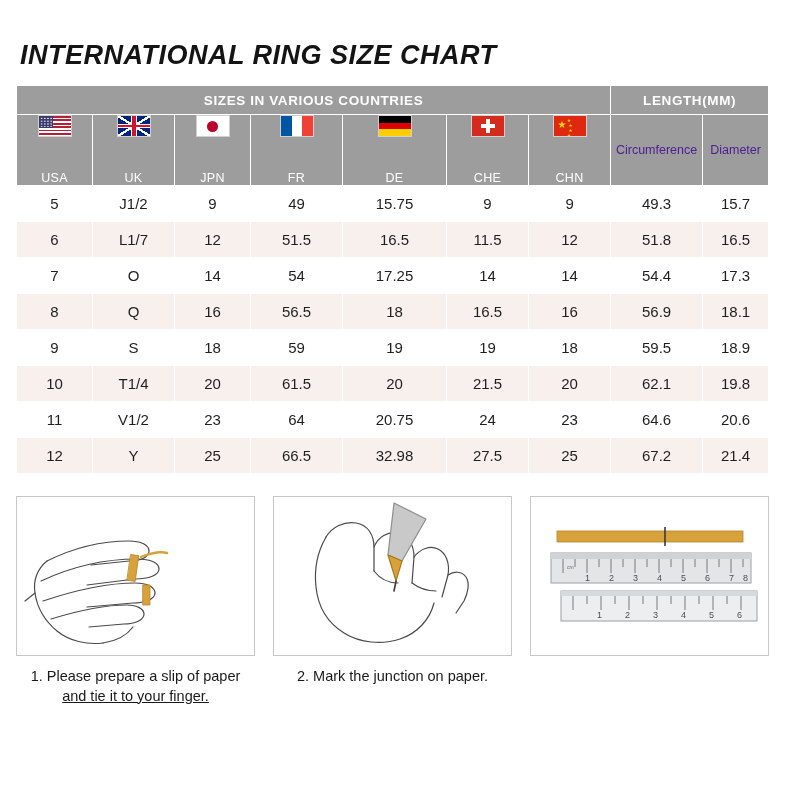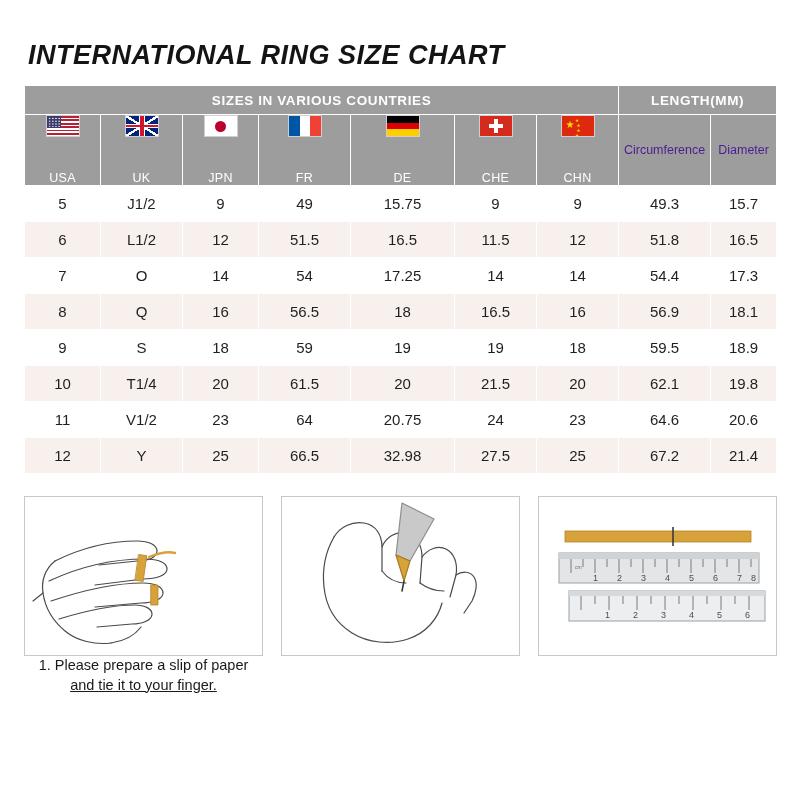--- a/index.html
+++ b/index.html
@@ -8,21 +8,21 @@
     width: 800px; height: 800px;
     background: #ffffff;
     font-family: "Liberation Sans", sans-serif;
     color: #1a1a1a;
     overflow: hidden;
   }
   .page {
     position: relative;
     width: 800px;
     height: 800px;
-    padding: 0 24px;
+    padding: 0 16px;
   }
 
   
   .title {
     margin: 0;
     padding: 40px 0 14px 4px;
     font-size: 27px;
     font-weight: bold;
     font-style: italic;
     letter-spacing: 0.5px;
@@ -189,20 +189,21 @@
   .panel { width: 239px; }
   .panel-art {
     width: 239px;
     height: 160px;
     border: 1px solid #c8c8c8;
     background: #ffffff;
     overflow: hidden;
     position: relative;
   }
   .panel-cap {
+    margin-top: 11px;
     text-align: center;
     font-size: 14.5px;
     line-height: 1.35;
     color: #1a1a1a;
   }
   .panel-cap .cap-line2 { display: block; text-decoration: underline; }
 </style>
 </head>
 <body>
 
@@ -294,21 +295,21 @@
         <td>9</td>
         <td>49</td>
         <td>15.75</td>
         <td>9</td>
         <td>9</td>
         <td>49.3</td>
         <td>15.7</td>
       </tr>
       <tr class="data-row alt">
         <td>6</td>
-        <td>L1/2</td>
+        <td>L1/7</td>
         <td>12</td>
         <td>51.5</td>
         <td>16.5</td>
         <td>11.5</td>
         <td>12</td>
         <td>51.8</td>
         <td>16.5</td>
       </tr>
       <tr class="data-row">
         <td>7</td>
@@ -423,20 +424,24 @@
           <path d="M174 78 C180 74 188 74 192 80 C196 86 194 96 190 104 L182 116"></path>
 
           <path d="M100 74 C106 82 114 86 124 86"></path>
           <path d="M138 86 C146 92 154 94 162 94"></path>
 
           <path d="M120 6 L152 22 L128 64 L114 58 Z" fill="#c9c9c9" stroke="#8d8d8d"></path>
 
           <path d="M114 58 L128 64 L122 84 Z" fill="#d8a23a" stroke="#a8791f"></path>
           <path d="M122 84 L120 94" stroke="#3a3a3a" stroke-width="1.6"></path>
         </svg>
+      </div>
+      <div class="panel-cap">
+        <span>2. Mark the junction on paper.</span>
+        <span class="cap-line2"></span>
       </div>
     </div>
 
     <div class="panel">
       <div class="panel-art">
         <svg width="239" height="160" viewBox="0 0 239 160">
 
           <rect x="26" y="34" width="186" height="11" fill="#d8a23a" stroke="#b4862c" stroke-width="0.8"></rect>
           <line x1="134" y1="30" x2="134" y2="49" stroke="#3a3a3a" stroke-width="1.6"></line>
 

